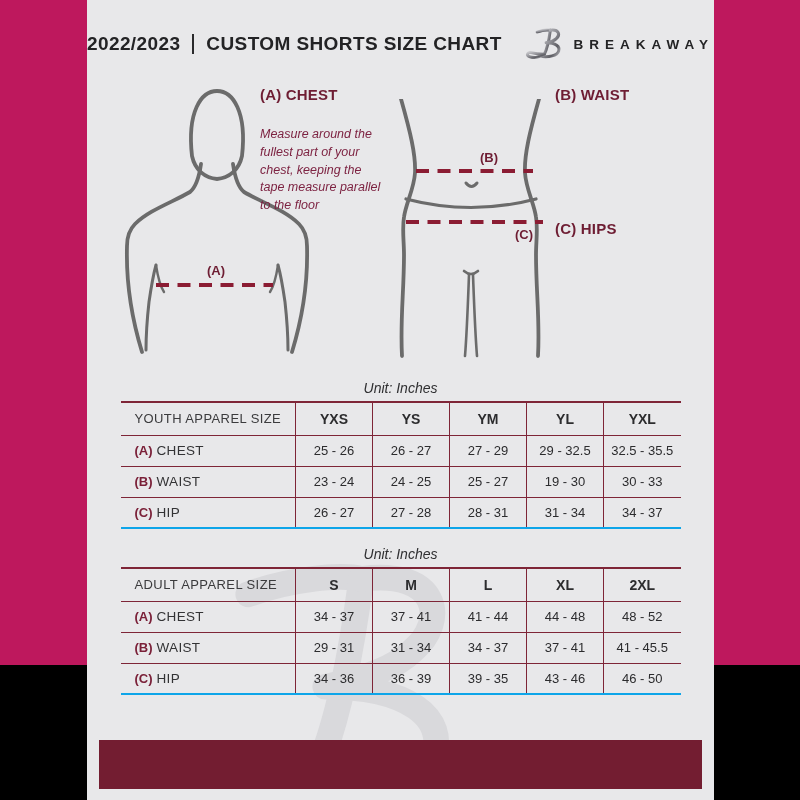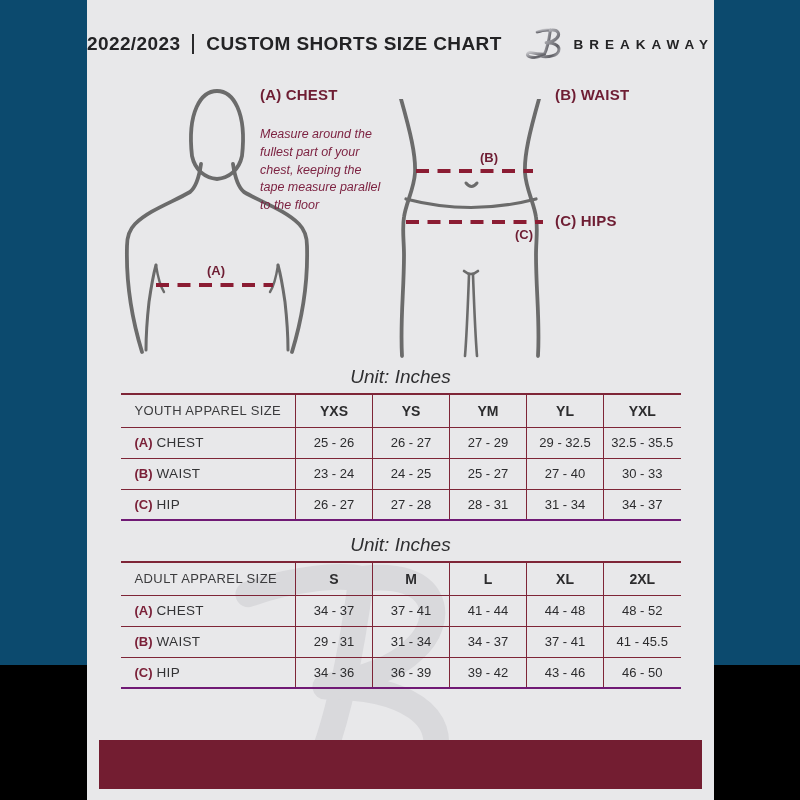--- a/index.html
+++ b/index.html
@@ -1,18 +1,18 @@
 <!DOCTYPE html>
 <html><head>
 <meta charset="utf-8">
 <style>
   * { margin:0; padding:0; box-sizing:border-box; }
   html,body { width:800px; height:800px; background:#000; overflow:hidden;
               font-family:"Liberation Sans", sans-serif; }
-  .frame { position:relative; width:800px; height:665px; background:#0c4a6e;padding-left:32px; }
+  .frame { position:relative; width:800px; height:665px; background:#be185d;padding-left:32px; }
   .page  { position:absolute; left:87px; top:0; width:627px; height:800px;
            background:#e8e8ea; overflow:hidden; }
 
   
   .hdr { position:absolute; top:24px; left:0; right:0; height:40px;
          display:flex; justify-content:center; align-items:center; z-index:2; }
   .hdr .year, .hdr .title { font-size:19px; font-weight:700; letter-spacing:.4px;
          color:#232325; white-space:nowrap; }
   .hdr .pipe { width:2px; height:20px; background:#2a2a2c; margin:0 12px; }
   .hdr .logo { margin:0 8px 0 22px; }
@@ -23,31 +23,31 @@
   .diagrams { position:absolute; top:84px; left:0; right:0; height:280px; z-index:2; }
   .fig { position:absolute; }
   .fig-left  { left:28px;  top:0;    }
   .fig-right { left:300px; top:15px; }
   .instr { position:absolute; }
   .instr h3 { font-size:15px; font-weight:800; letter-spacing:.2px; color:#6e1d33; }
   .instr p  { margin-top:23px; font-size:12.5px; font-style:italic; line-height:1.42;
               color:#7d2342; white-space:pre-line; }
   .instrA { left:173px; top:2px;   width:145px; }
   .instrB { left:468px; top:2px;   width:152px; }
-  .instrC { left:468px; top:128px; width:158px; }
+  .instrC { left:468px; top:136px; width:158px; }
 
   
   .content { position:absolute; top:363px; left:0; right:0; z-index:2; }
   .tbl-sec h2 { text-align:center; font-size:15.5px; font-weight:700;
                 letter-spacing:.3px; color:#38383a; }
-  .tbl-sec .unit { text-align:center; font-size:19px; font-style:italic;
-                   color:#2f2f31; margin-top:3px; }
+  .tbl-sec .unit { text-align:center; font-size:14px; font-style:italic;
+                   color:#2f2f31; margin-top:17px; }
   .size-table { border-collapse:collapse; table-layout:fixed; width:560px;
                 margin:5px auto 0; border-top:2px solid #7e2537;
-                border-bottom:2px solid #701a75; }
+                border-bottom:2px solid #0ea5e9; }
   .size-table col.c0 { width:175px; }
   .size-table col.cN { width:77px; }
   .size-table tr { border-bottom:1.5px solid #7e2537; }
   .size-table th, .size-table td { border-left:1.5px solid #7e2537;
                 text-align:center; vertical-align:middle; }
   .size-table th:first-child, .size-table td:first-child { border-left:none;
                 text-align:left; padding-left:14px; }
   .size-table th { height:33px; font-size:14px; font-weight:700; color:#2c2c2e; }
   .size-table th:first-child { font-size:13px; font-weight:400;
                 letter-spacing:.4px; color:#3b3b3d; }
@@ -169,21 +169,21 @@
               <td>26 - 27</td>
               <td>27 - 29</td>
               <td>29 - 32.5</td>
               <td>32.5 - 35.5</td>
             </tr>
             <tr>
               <td><span class="pfx">(B)</span><span class="rowlbl">WAIST</span></td>
               <td>23 - 24</td>
               <td>24 - 25</td>
               <td>25 - 27</td>
-              <td>27 - 40</td>
+              <td>19 - 30</td>
               <td>30 - 33</td>
             </tr>
             <tr>
               <td><span class="pfx">(C)</span><span class="rowlbl">HIP</span></td>
               <td>26 - 27</td>
               <td>27 - 28</td>
               <td>28 - 31</td>
               <td>31 - 34</td>
               <td>34 - 37</td>
             </tr>
@@ -226,21 +226,21 @@
               <td>29 - 31</td>
               <td>31 - 34</td>
               <td>34 - 37</td>
               <td>37 - 41</td>
               <td>41 - 45.5</td>
             </tr>
             <tr>
               <td><span class="pfx">(C)</span><span class="rowlbl">HIP</span></td>
               <td>34 - 36</td>
               <td>36 - 39</td>
-              <td>39 - 42</td>
+              <td>39 - 35</td>
               <td>43 - 46</td>
               <td>46 - 50</td>
             </tr>
           </tbody>
         </table>
       </section>
     </div>
 
     <div class="watermark-wrap">
       <svg width="360" height="308" viewBox="0 0 70 60">

